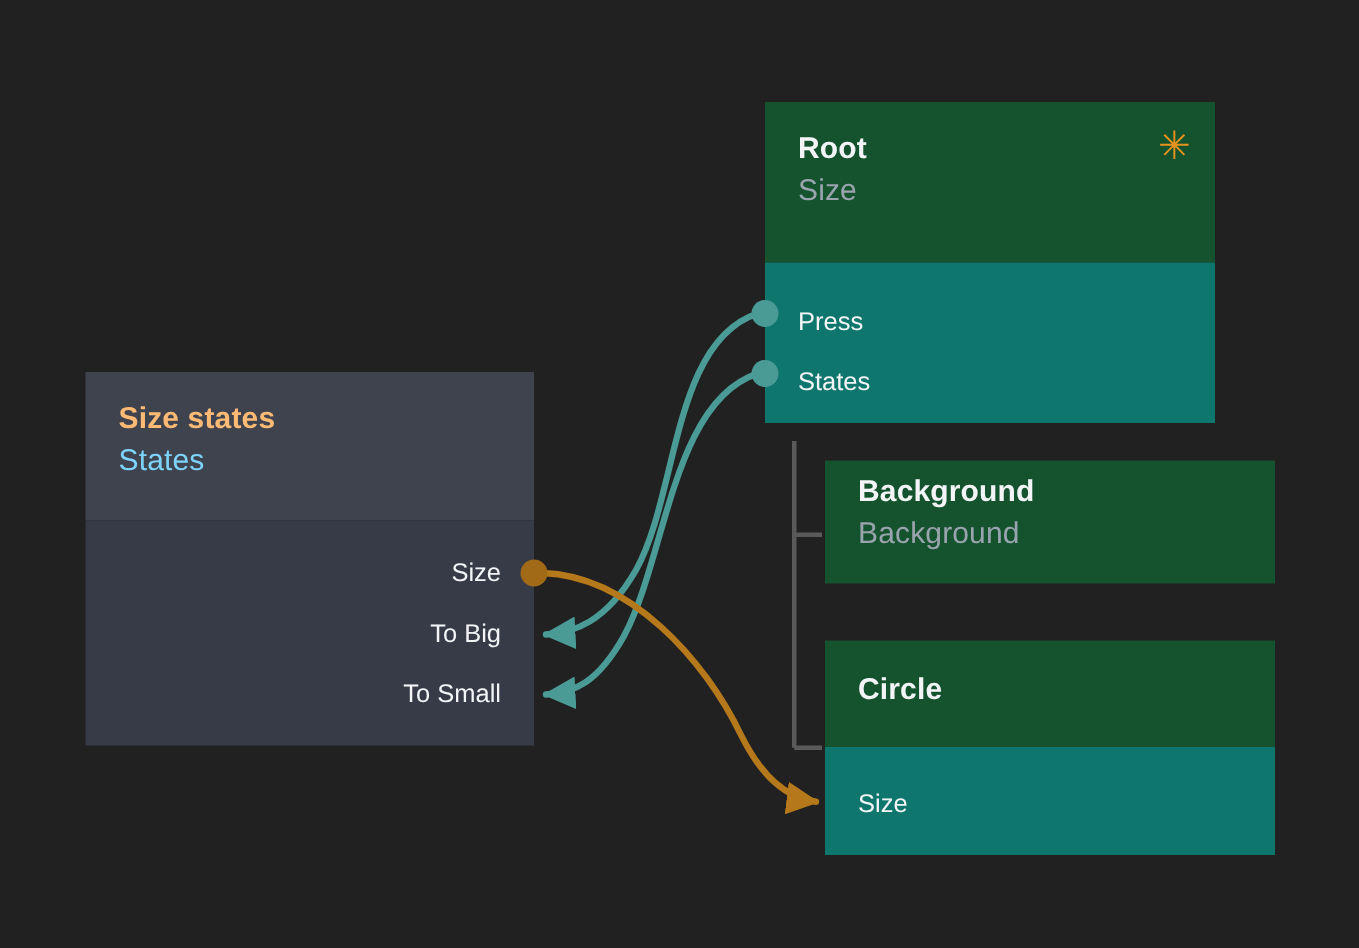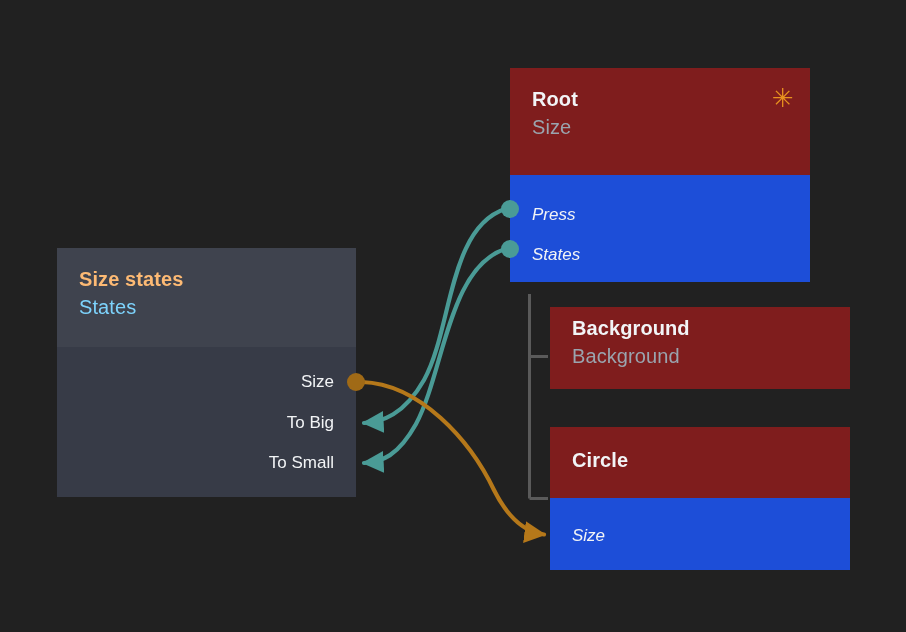--- a/index.html
+++ b/index.html
@@ -58,22 +58,22 @@
   }
   .port-row {
     position: absolute;
     font-size: 17px;
     color: #f2f4f6;
     line-height: 20px;
     white-space: nowrap;
   }
 
   
-  .node-blue .node-header { background: #7f1d1d; }
-  .node-blue .node-body   { background: #1d4ed8; font-style: italic; }
+  .node-blue .node-header { background: #14532d; }
+  .node-blue .node-body   { background: #0f766e; }
 
   
   .node-gray .node-header { background: #3f434e; }
   .node-gray .node-body   { background: #373b47; }
   .node-gray .node-title  { color: #fdba74; }
   .node-gray .node-subtitle { color: #7dd3fc; }
 
   
   #node-root { left: 510px; top: 68px; width: 300px; height: 214px; }
   #node-root .node-header { height: 107px; }

